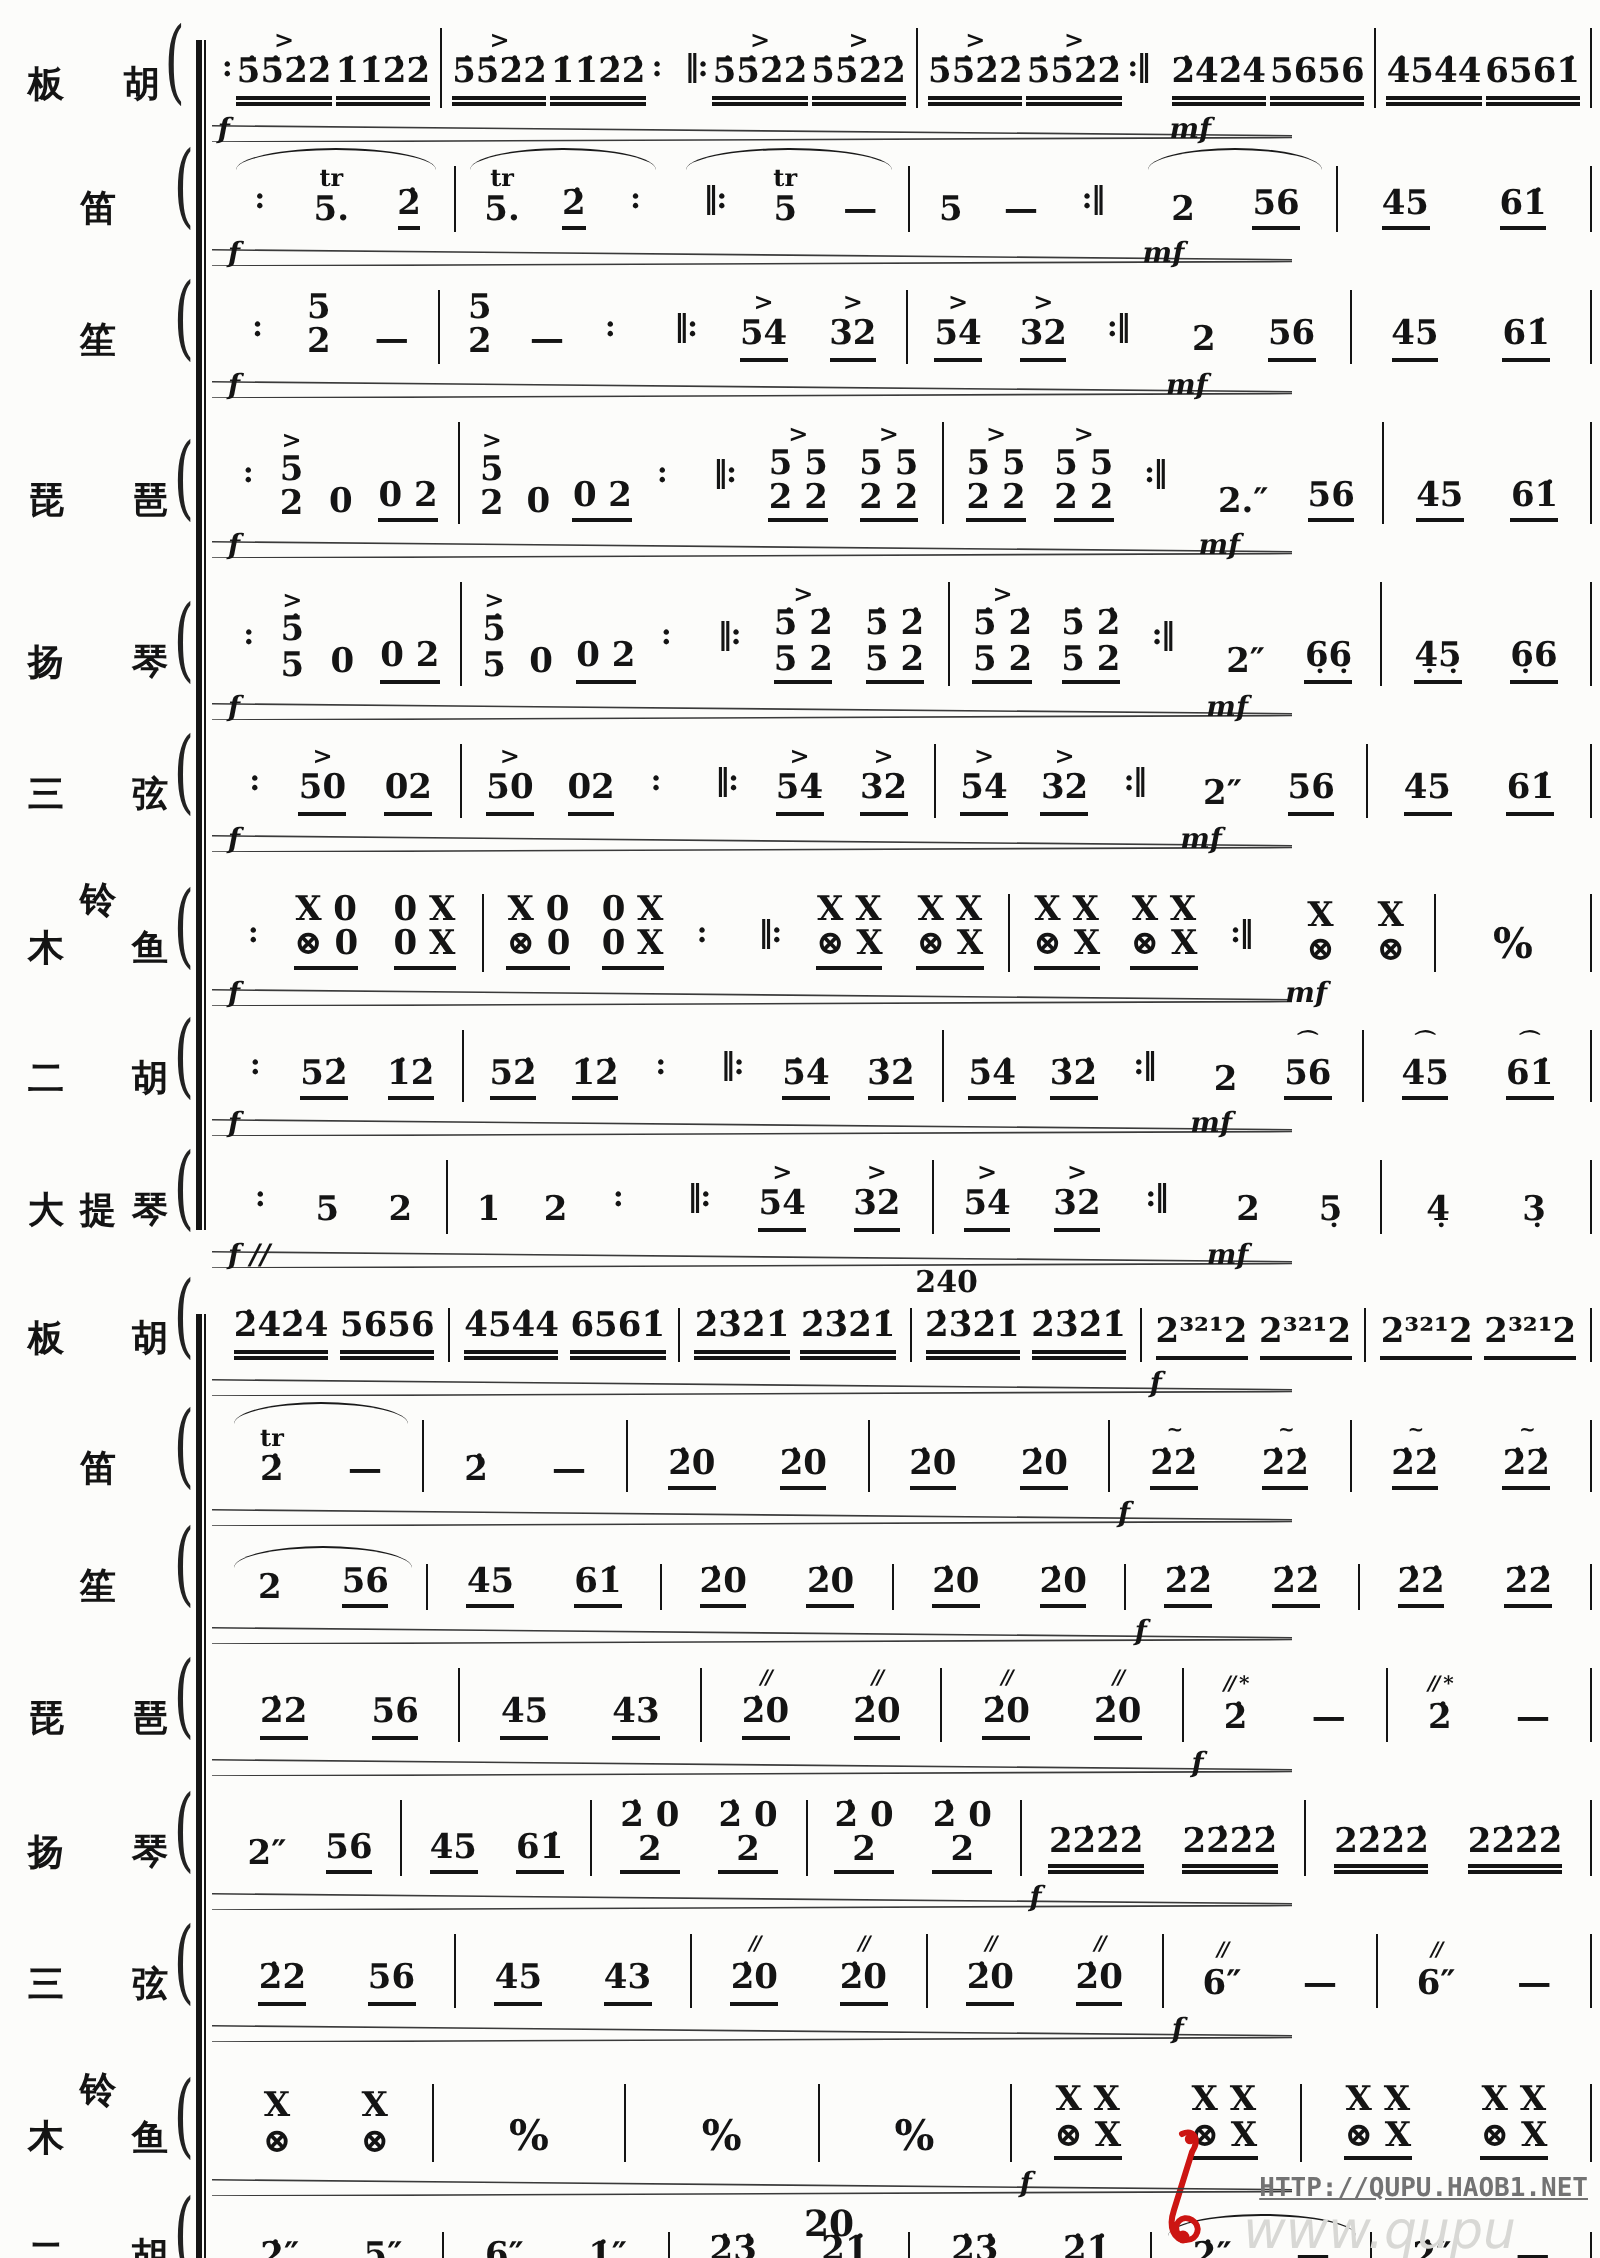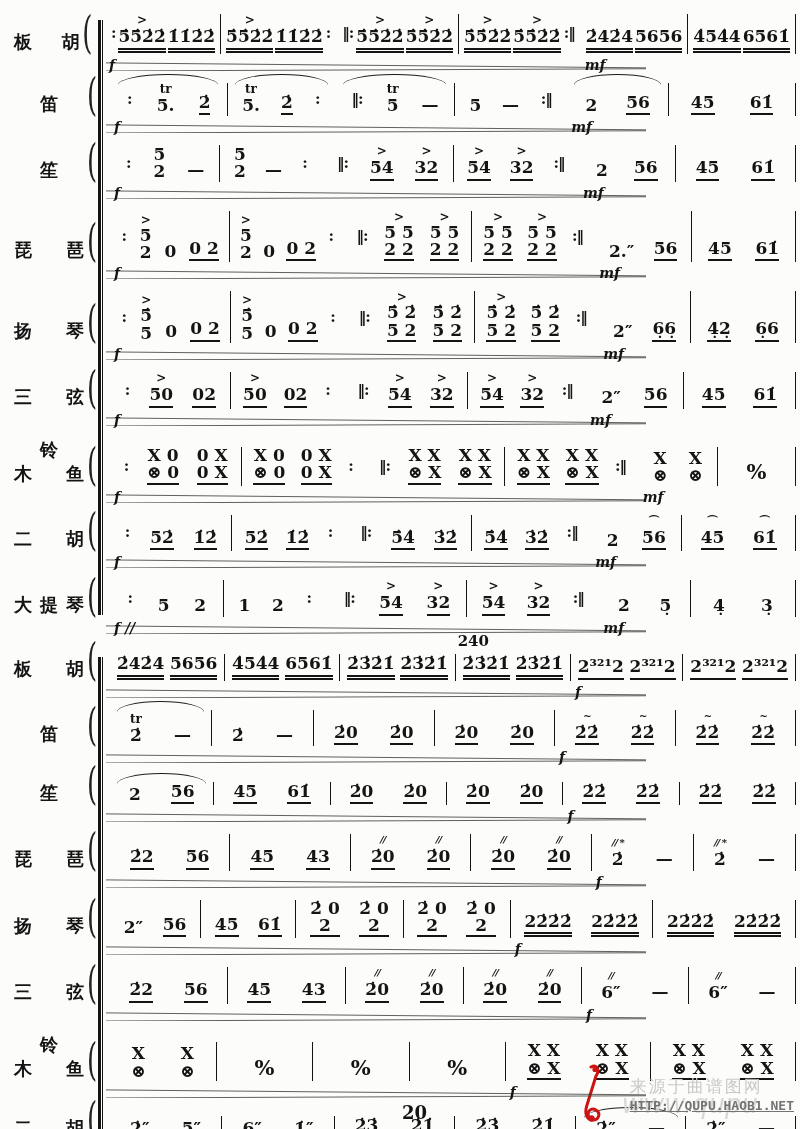--- a/index.html
+++ b/index.html
@@ -422,21 +422,21 @@
               <span class="cell">
                 <span class="t">2″</span>
               </span>
               <span class="cell u1">
                 <span class="t">6̣6̣</span>
               </span>
               <span class="dynlab">mf</span>
             </div>
             <div class="bar" style="flex-grow: 1.18;">
               <span class="cell u1">
-                <span class="t">4̣2̣</span>
+                <span class="t">4̣5̣</span>
               </span>
               <span class="cell u1">
                 <span class="t">6̣6</span>
               </span>
             </div>
           </div>
           <svg class="wedge" viewBox="0 0 600 10" preserveAspectRatio="none">
             <line x1="0" y1="1" x2="600" y2="6.5" stroke="#3a3a3a" stroke-width="0.9"></line>
             <line x1="0" y1="10" x2="600" y2="7.5" stroke="#3a3a3a" stroke-width="0.9"></line>
           </svg>
@@ -1261,17 +1261,16 @@
   <div id="pageno">20</div>
 
   <div id="wm">
     <svg class="clef" viewBox="0 0 34 62">
       <path d="M17 4 C23 1 26 7 22 13 L13 42 C10 51 13 57 19 57 C25 57 27 50 22 47 C17 44 12 49 15 54" fill="none" stroke="#cc1512" stroke-width="3" stroke-linecap="round"></path>
       <circle cx="17.5" cy="55.5" r="3.2" fill="#cc1512"></circle>
       <circle cx="21" cy="6.5" r="2.6" fill="#cc1512"></circle>
     </svg>
     <div class="lines">
       <span class="ghost">www.qupu</span>
-      <div class="l1">来源于曲谱图网</div>
       <div class="l3">HTTP://QUPU.HAOB1.NET</div>
     </div>
   </div>
 </div>
 
 </body></html>

